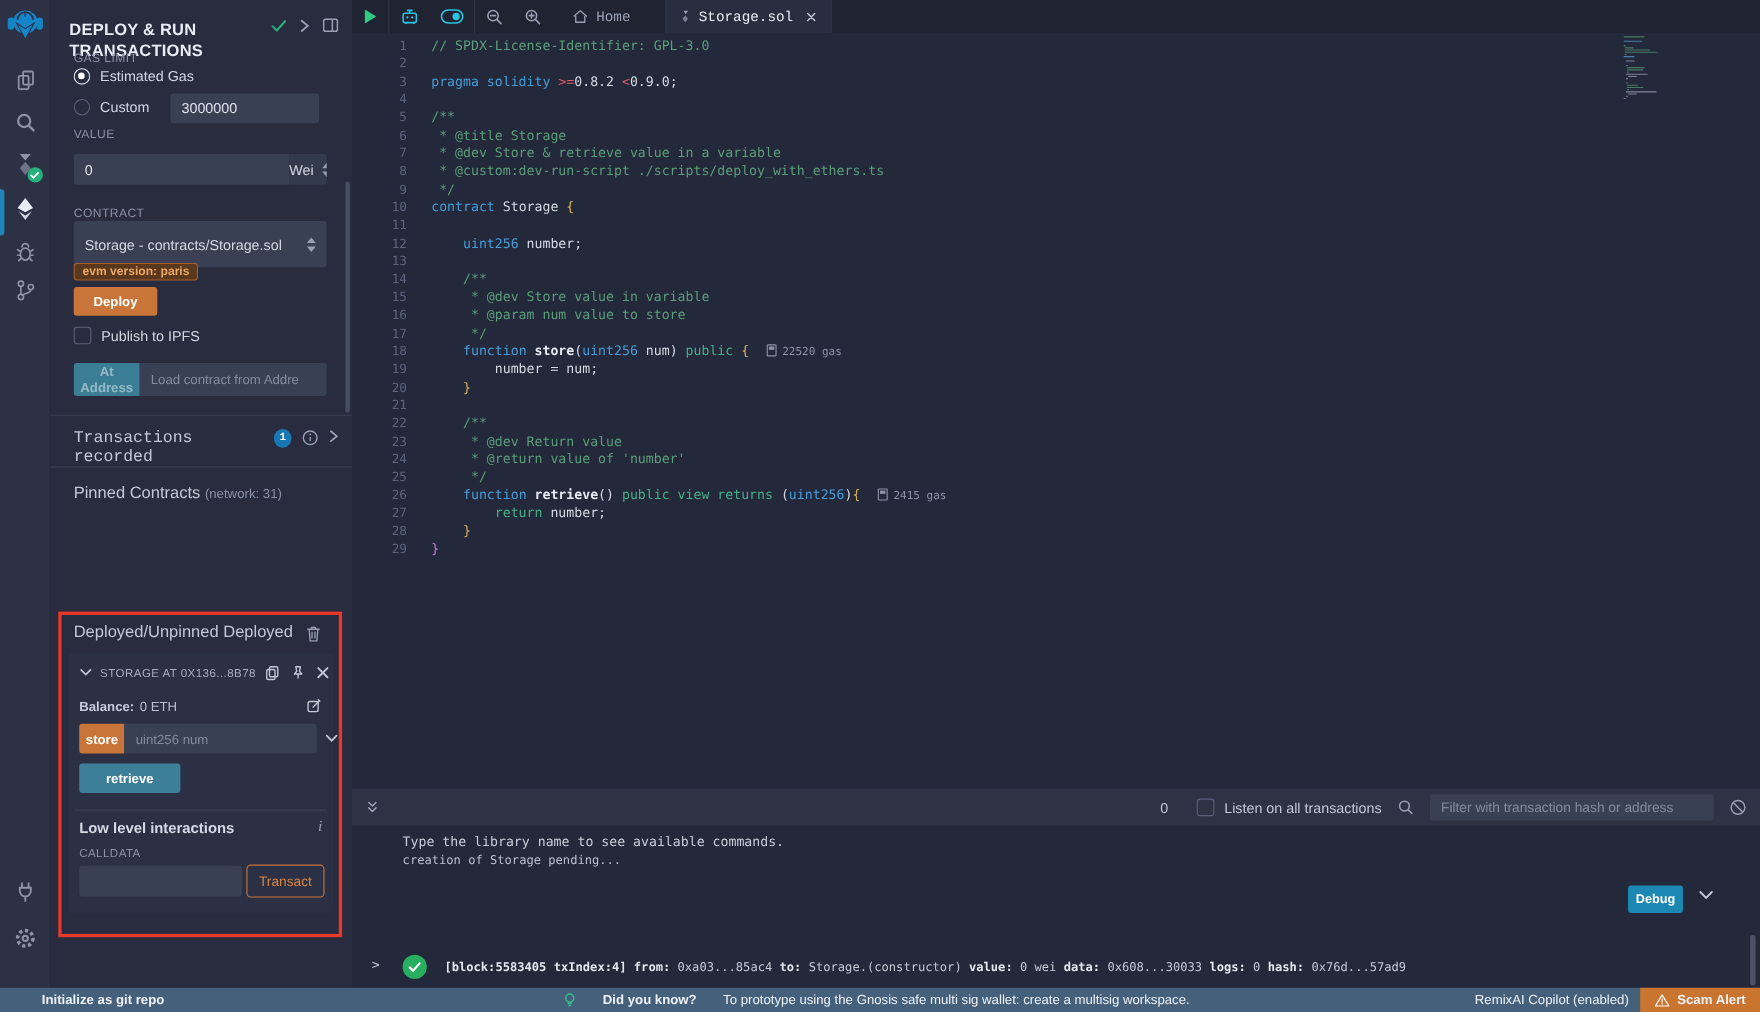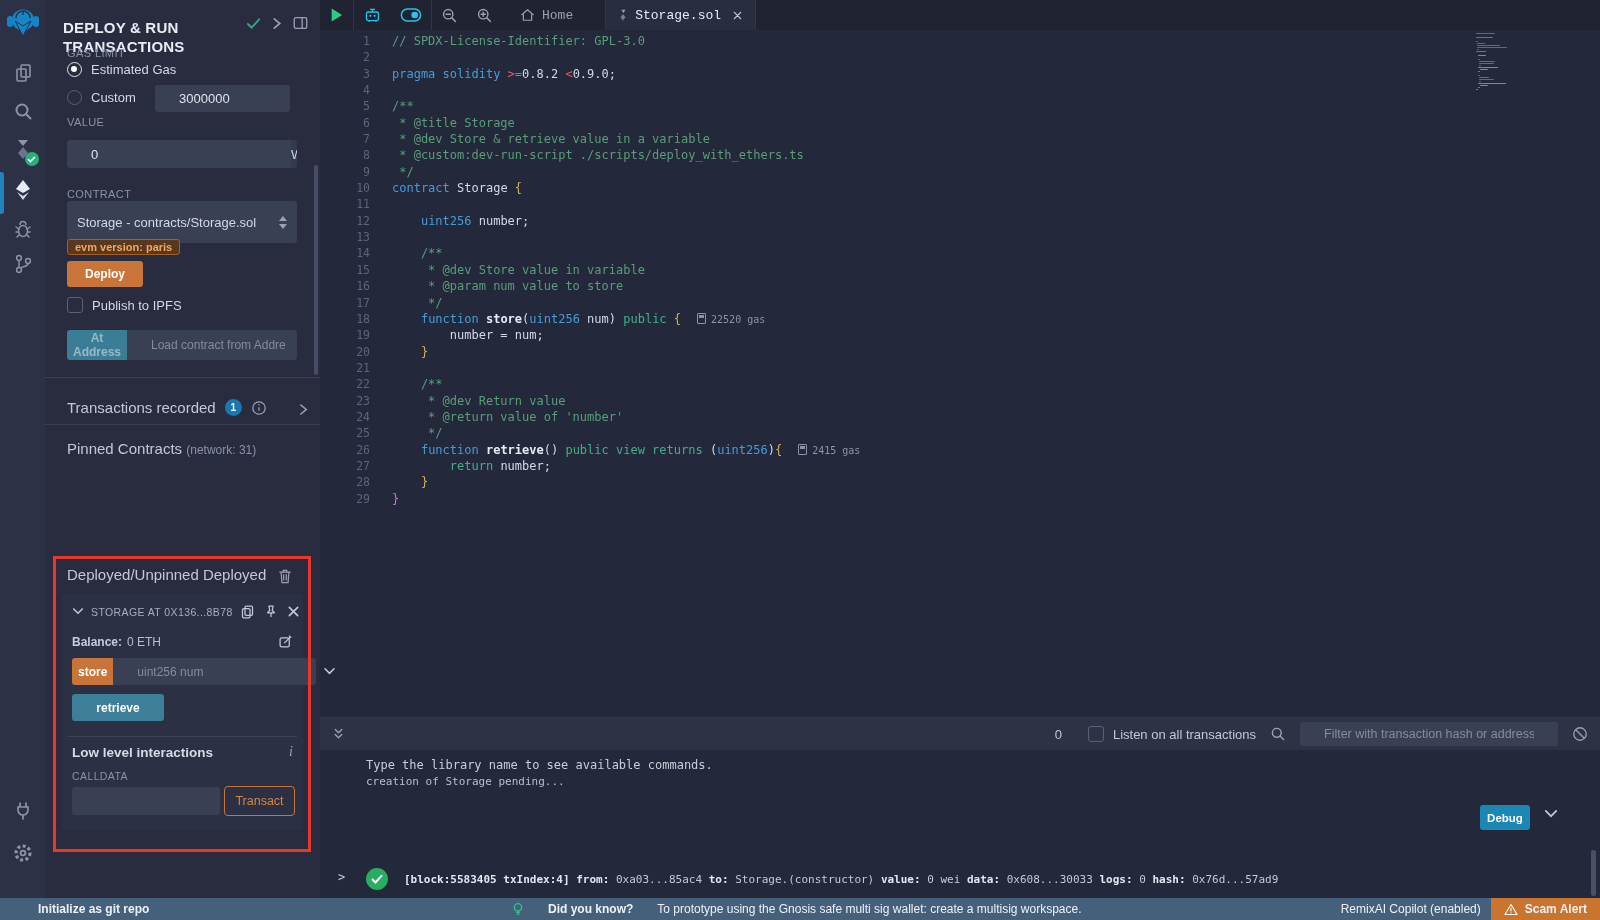--- a/index.html
+++ b/index.html
@@ -13,41 +13,41 @@
   .badge-check{position:absolute;right:-5px;bottom:-4px;width:14px;height:14px;border-radius:50%;background:#27b07c;display:flex;align-items:center;justify-content:center;}
   
   .sidepanel{position:absolute;left:45px;top:0;bottom:22px;width:275px;background:#282c3e;z-index:2;}
   .sp-title{position:absolute;top:9px;left:18px;width:170px;font-size:15px;font-weight:bold;color:#e9ecf4;line-height:1.25;letter-spacing:.2px;}
   .sp-title-icons{position:absolute;top:16px;right:12px;display:flex;gap:11px;align-items:center;}
   .sp-label{position:absolute;left:22px;font-size:11px;color:#8a91a8;letter-spacing:.4px;}
   .radio-row{position:absolute;left:22px;display:flex;align-items:center;gap:9px;font-size:13px;color:#d2d7e4;}
   .radio{width:15px;height:15px;border-radius:50%;border:1.5px solid #5a6078;box-sizing:border-box;position:relative;flex:none;}
   .radio.sel{border-color:#dfe3ee;}
   .radio.sel::after{content:'';position:absolute;left:3px;top:3px;width:6px;height:6px;border-radius:50%;background:#ffffff;}
-  .inp{border:none;outline:none;background:#3a4054;color:#dfe3ee;font-size:13px;padding:0 24px;border-radius:3px;font-family:"Liberation Sans",sans-serif;box-sizing:border-box;}
+  .inp{border:none;outline:none;background:#3a4054;color:#dfe3ee;font-size:13px;padding:0 10px;border-radius:3px;font-family:"Liberation Sans",sans-serif;box-sizing:border-box;}
   .inp::placeholder{color:#848aa0;}
   .value-row{position:absolute;left:22px;top:140px;width:230px;height:28px;display:flex;border-radius:3px;overflow:hidden;}
   .value-row .inp{flex:1;border-radius:0;background:#3a4054;}
   .unit-box{width:62px;background:#343a4e;display:flex;align-items:center;justify-content:center;gap:8px;color:#d2d7e4;font-size:13px;}
   .stepper{display:flex;flex-direction:column;gap:3px;}
   .stepper i{display:block;width:0;height:0;border-left:4px solid transparent;border-right:4px solid transparent;}
   .stepper .up{border-bottom:5px solid #9aa0b5;}
   .stepper .dn{border-top:5px solid #9aa0b5;}
   .select-box{position:absolute;left:22px;top:201px;width:230px;height:42px;background:#3a4054;border-radius:3px;display:flex;align-items:center;padding:0 10px;box-sizing:border-box;color:#d2d7e4;font-size:13px;}
   .select-box .stepper{margin-left:auto;}
   .evm-badge{position:absolute;left:22px;top:239px;background:#59381d;border:1px solid #a85f25;color:#eda862;font-size:11px;font-weight:bold;padding:1px 7px;border-radius:3px;}
   .btn{border:none;outline:none;cursor:pointer;border-radius:3px;font-family:"Liberation Sans",sans-serif;}
   .btn-deploy{position:absolute;left:22px;top:261px;width:76px;height:26px;background:#c97539;color:#fff;font-size:12px;font-weight:bold;}
   .chk-row{position:absolute;left:22px;display:flex;align-items:center;gap:9px;font-size:13px;color:#d2d7e4;}
   .chk{width:14px;height:14px;border:1px solid #5a6078;border-radius:3px;background:transparent;flex:none;}
   .ataddr{position:absolute;left:22px;top:330px;width:230px;height:30px;display:flex;border-radius:3px;overflow:hidden;}
   .ataddr-btn{width:93px;background:#3c7d96;color:rgba(223,233,240,.55);font-size:12px;font-weight:bold;border:none;}
   .ataddr .inp{flex:1;border-radius:0;font-size:12px;}
   .sp-div{position:absolute;left:0;right:0;height:1px;background:#3a3f52;}
-  .txrec{position:absolute;left:22px;right:12px;top:390px;height:26px;display:flex;align-items:flex-end;gap:9px;}
+  .txrec{position:absolute;left:22px;right:12px;top:390px;height:26px;display:flex;align-items:flex-start;gap:9px;font-family:Liberation Mono, monospace;}
   .txrec-label{font-size:15px;color:#c2c8d8;}
   .txrec-badge{width:17px;height:17px;border-radius:50%;background:#1878b4;color:#fff;font-size:10px;font-weight:bold;display:flex;align-items:center;justify-content:center;}
   .txrec .chev{margin-left:auto;}
   .pinned-title{position:absolute;left:22px;top:440px;font-size:15px;color:#c2c8d8;}
   .pinned-title small{font-size:12px;color:#8a91a8;}
   .pinned-box{position:absolute;left:22px;top:468px;width:230px;height:62px;background:#2d3246;border-radius:4px;display:flex;flex-direction:column;align-items:center;justify-content:center;font-size:12.5px;font-weight:bold;color:#d5dae6;line-height:1.5;}
   .dep-title{position:absolute;left:22px;top:566px;font-size:15px;color:#c2c8d8;}
   .dep-trash{position:absolute;right:28px;top:568px;}
   .card{position:absolute;left:17px;top:594px;width:241px;height:236px;background:#2b3044;border-radius:4px;}
   .c-head{position:absolute;top:10px;left:10px;right:8px;display:flex;align-items:center;gap:7px;}

